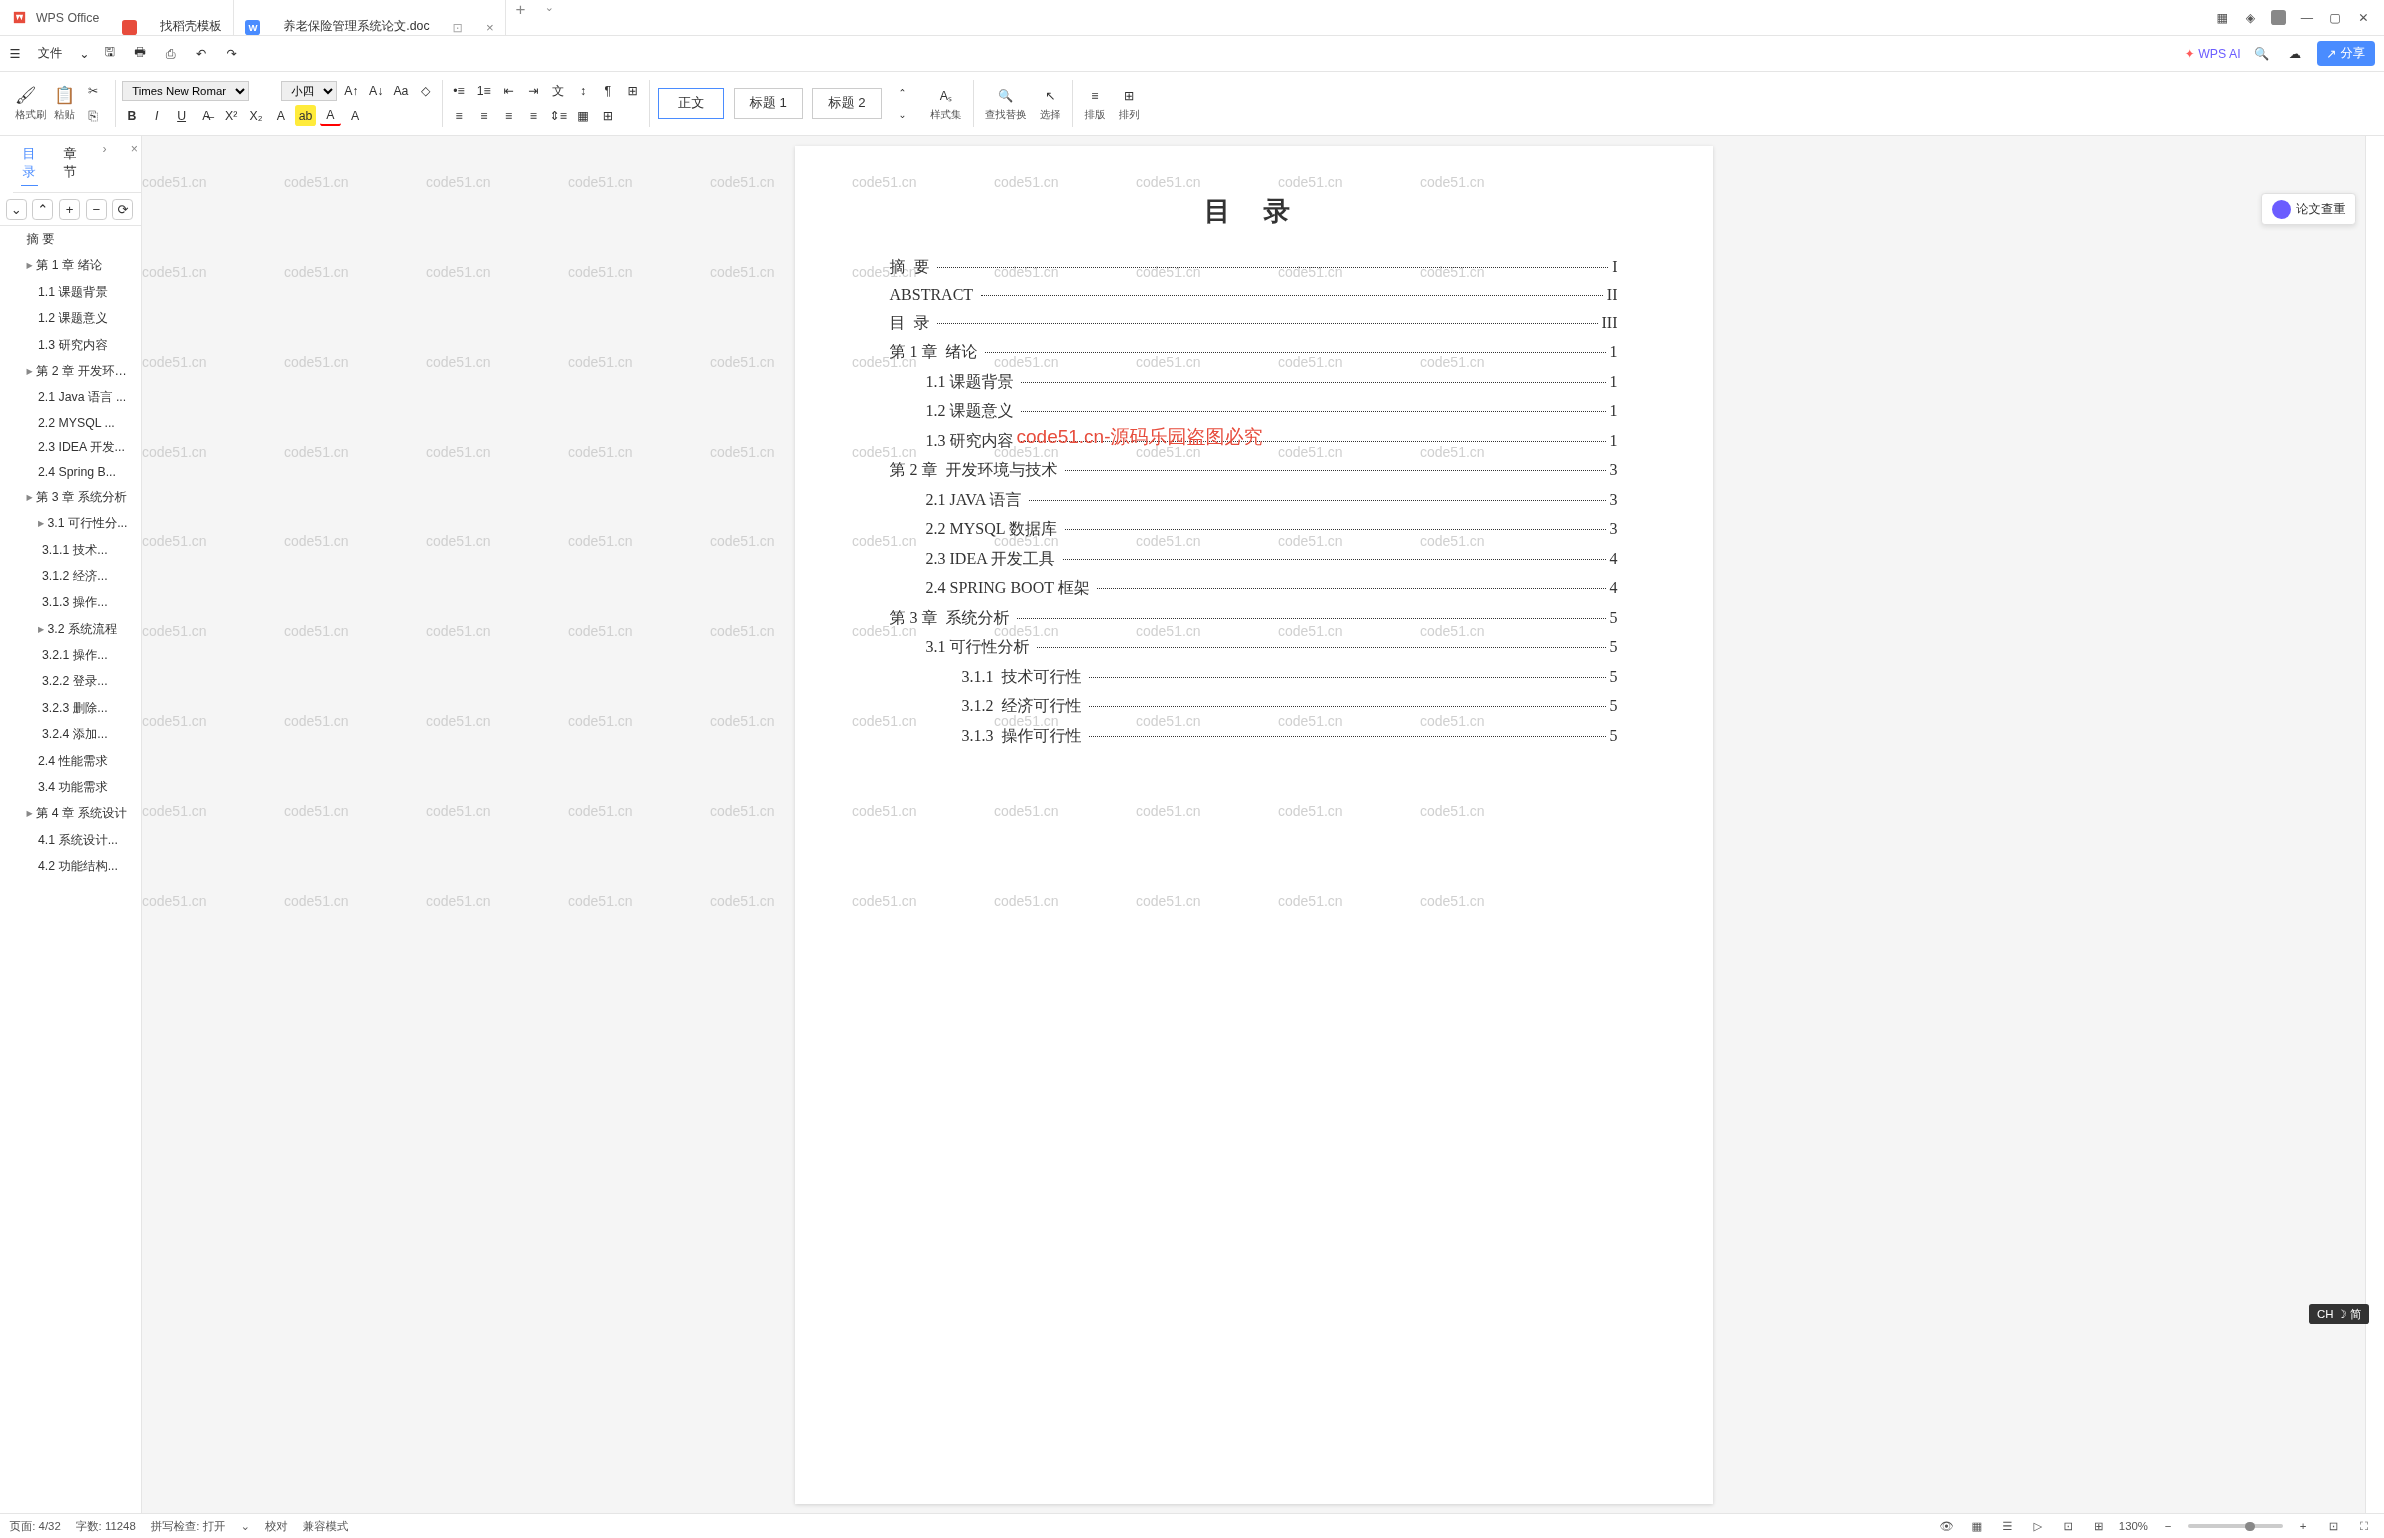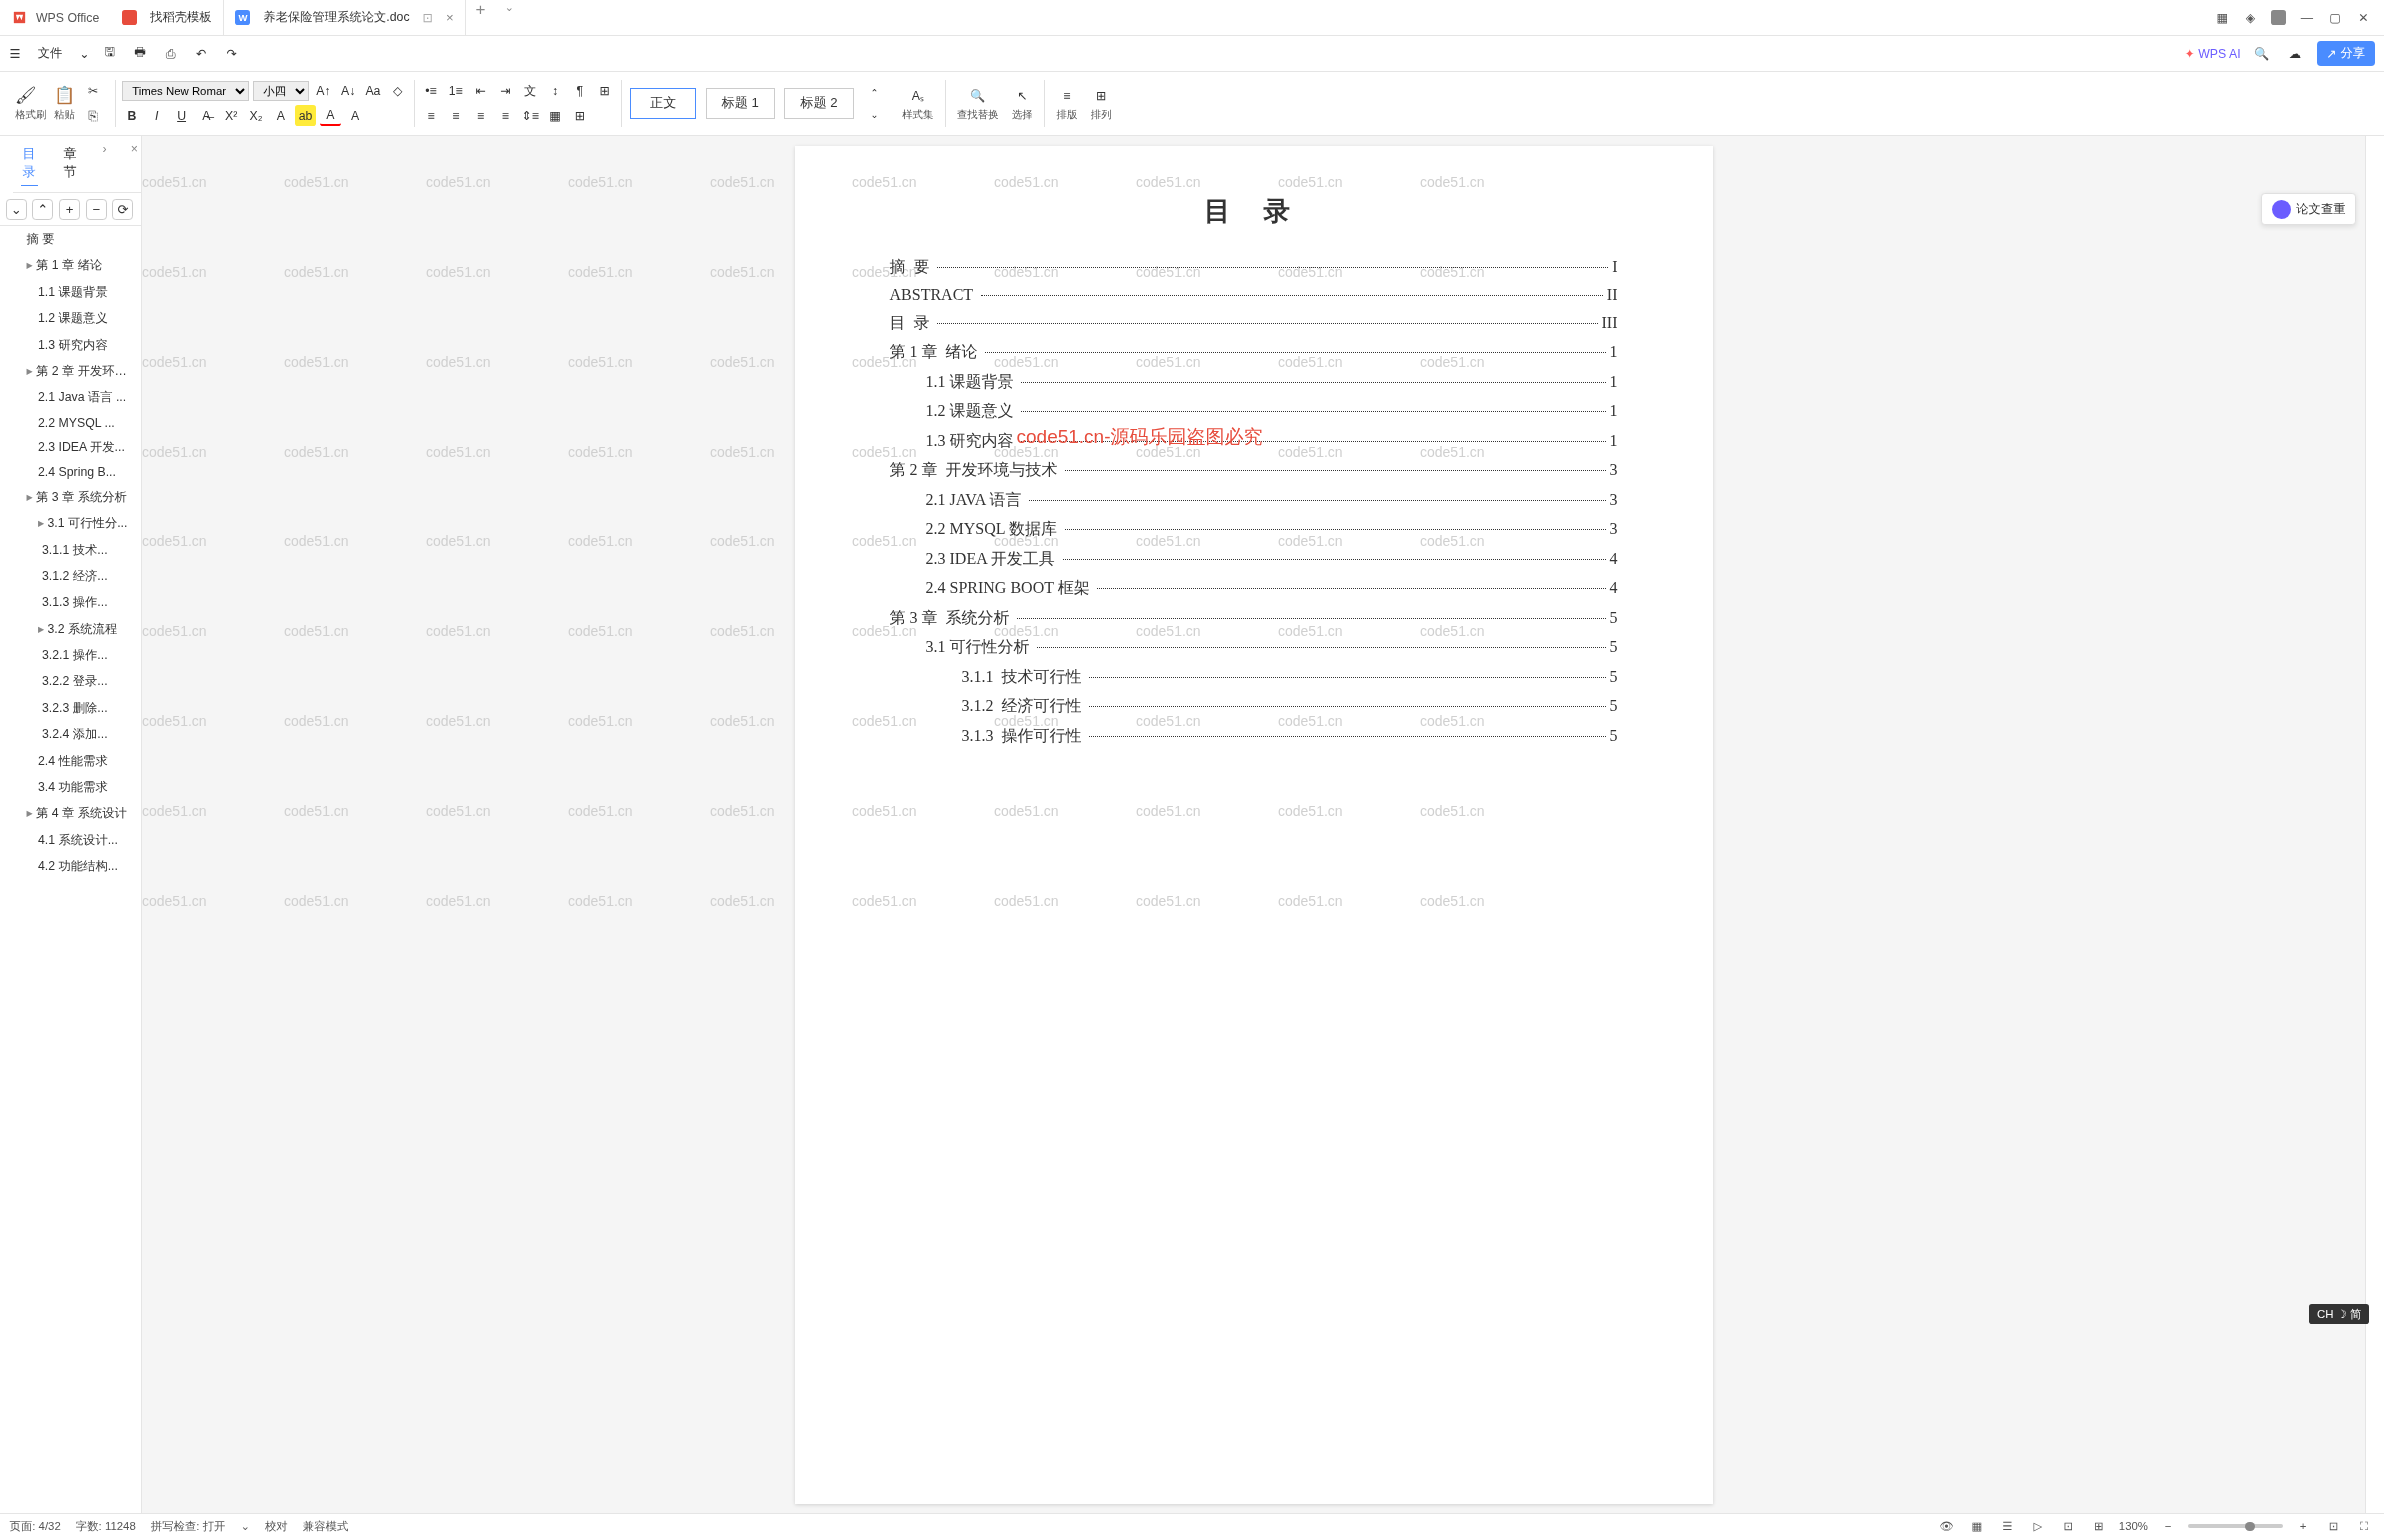--- a/index.html
+++ b/index.html
@@ -3,21 +3,21 @@
 <meta charset="utf-8">
 <style>
 * { margin: 0; padding: 0; box-sizing: border-box; }
 body { font-family: "Microsoft YaHei", Arial, sans-serif; font-size: 12.3px; color: #333; background: #fff; overflow: hidden; height: 100vh; display: flex; flex-direction: column; }
 
 
 .title-bar { display: flex; align-items: center; height: 36px; background: #fff; border-bottom: 0.9px solid #e5e5e5; }
 .app-icon { width: 17px; height: 17px; margin: 0 7.6px 0 11.4px; }
 .app-name { font-size: 12.3px; color: #555; margin-right: 11.4px; }
 .tabs { display: flex; flex: 1; height: 100%; }
-.tab { display: flex; align-items: center; padding: 0 11.4px; border-right: 0.9px solid #e5e5e5; gap: 13px; position: relative; }
+.tab { display: flex; align-items: flex-end; padding: 0 11.4px; border-right: 0.9px solid #e5e5e5; gap: 23px; position: relative; }
 .tab-icon { width: 15px; height: 15px; border-radius: 2.8px; }
 .tab-icon.red { background: #e74c3c; }
 .tab-icon.blue { background: #4a8cff; color: #fff; display: flex; align-items: center; justify-content: center; font-size: 9.5px; font-weight: bold; }
 .tab-text { font-size: 12.3px; }
 .tab-close { color: #888; font-size: 13.2px; cursor: pointer; }
 .tab-add { color: #888; font-size: 17px; padding: 0 9.5px; cursor: pointer; }
 .win-controls { display: flex; gap: 13.2px; padding: 0 13.2px; align-items: center; }
 .win-btn { width: 15px; height: 15px; display: flex; align-items: center; justify-content: center; cursor: pointer; color: #555; }
 
 
@@ -31,21 +31,21 @@
 .wps-ai { color: #6b5cff; font-weight: 500; }
 .share-btn { background: #4a8cff; color: #fff; padding: 3.8px 9.5px; border-radius: 3.8px; display: flex; align-items: center; gap: 3.8px; }
 
 
 .toolbar { display: flex; align-items: center; height: 64px; background: #fff; border-bottom: 0.9px solid #e5e5e5; padding: 3.8px 9.5px; gap: 1.9px; }
 .tool-group { display: flex; flex-direction: column; align-items: center; padding: 0 5.7px; }
 .tool-group-row { display: flex; align-items: center; gap: 3.8px; }
 .tool-label { font-size: 10.4px; color: #555; margin-top: 1.9px; }
 .tool-sep { width: 0.9px; height: 47px; background: #e0e0e0; margin: 0 3.8px; }
 .font-select { border: 0.9px solid #ccc; padding: 1.9px 5.7px; font-size: 11.4px; min-width: 104px; }
-.size-select { border: 0.9px solid #ccc; padding: 1.9px 5.7px; font-size: 11.4px; min-width: 47px; }
+.size-select { border: 0.9px solid #ccc; padding: 1.9px 5.7px; font-size: 11.4px; min-width: 47px; margin-left: 28px; }
 .style-box { border: 0.9px solid #ccc; padding: 5.7px 15px; margin: 0 2.8px; font-size: 13.2px; min-width: 66px; text-align: center; }
 .style-box.active { border-color: #4a8cff; }
 .icon-btn { width: 21px; height: 21px; display: flex; align-items: center; justify-content: center; cursor: pointer; border-radius: 2.8px; }
 
 
 .main { flex: 1; display: flex; overflow: hidden; position: relative; }
 
 
 .sidebar { width: 142px; border-right: 0.9px solid #e5e5e5; display: flex; flex-direction: column; background: #fff; }
 .sidebar-tabs { display: flex; padding: 5.7px 7.6px; gap: 24px; border-bottom: 0.9px solid #e5e5e5; margin-left: 13px; }

